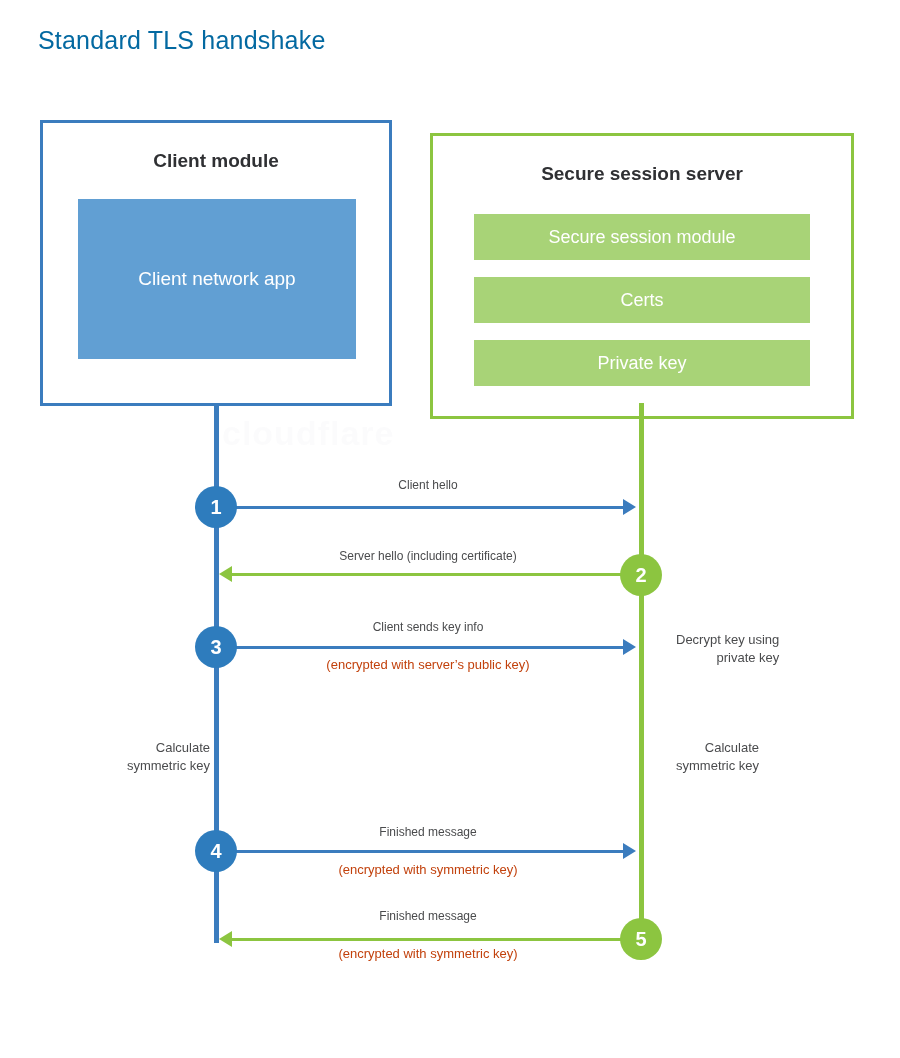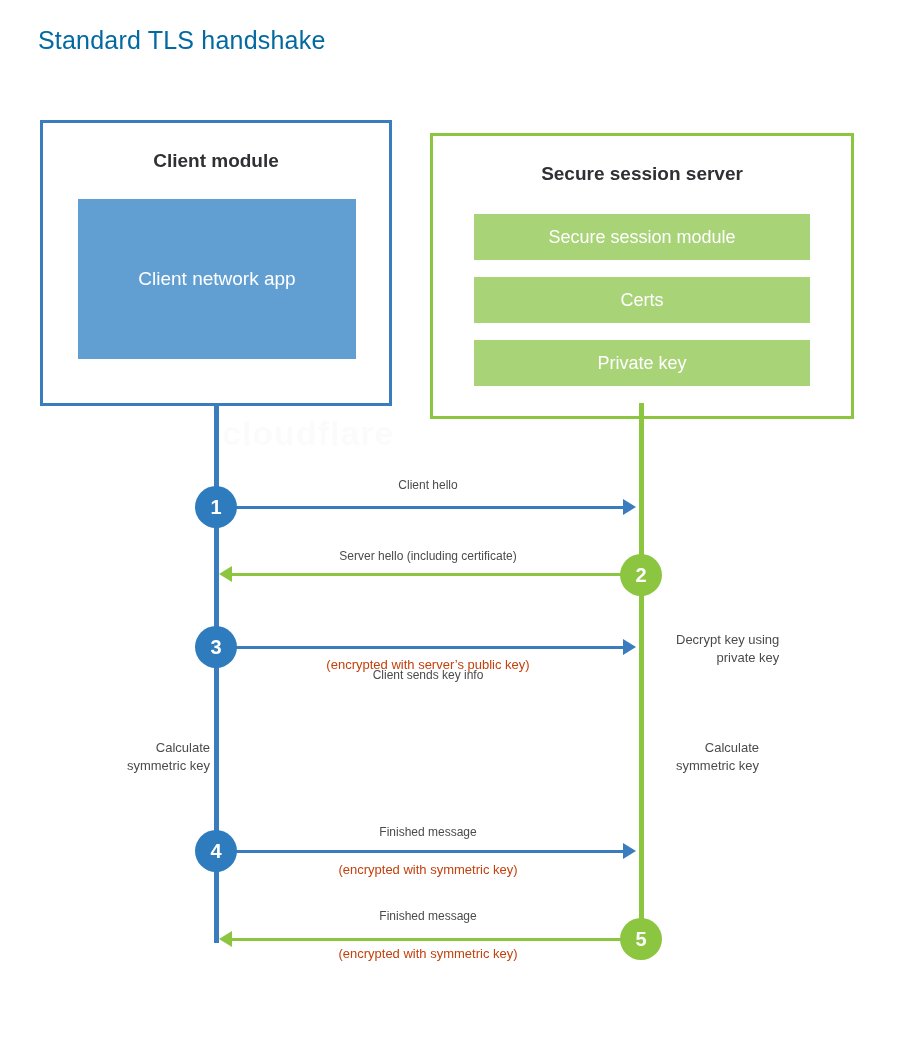--- a/index.html
+++ b/index.html
@@ -249,21 +249,21 @@
   <div class="arrow-label" style="left:428px; top:478px;">Client hello</div>
   <div class="arrow-line blue" style="left:216px; top:506px; width:407px;"></div>
   <div class="arrow-head right blue" style="left:623px; top:499px;"></div>
   <div class="step-circle blue sc-1">1</div>
 
   <div class="arrow-label" style="left:428px; top:549px;">Server hello (including certificate)</div>
   <div class="arrow-line green" style="left:232px; top:573px; width:408px;"></div>
   <div class="arrow-head left green" style="left:219px; top:566px;"></div>
   <div class="step-circle green sc-2">2</div>
 
-  <div class="arrow-label" style="left:428px; top:620px;margin-top:48px;">Client sends key info</div>
+  <div class="arrow-label" style="left:428px; top:620px;">Client sends key info</div>
   <div class="arrow-line blue" style="left:216px; top:646px; width:407px;"></div>
   <div class="arrow-head right blue" style="left:623px; top:639px;"></div>
   <div class="arrow-sublabel" style="left:428px; top:657px;">(encrypted with server’s public key)</div>
   <div class="step-circle blue sc-3">3</div>
 
   <div class="side-note right-note" style="left:676px; top:631px; white-space:pre-line;">Decrypt key using
 private key</div>
 
   <div class="side-note left-note" style="top:739px;  white-space:pre-line;">Calculate
 symmetric key</div>

